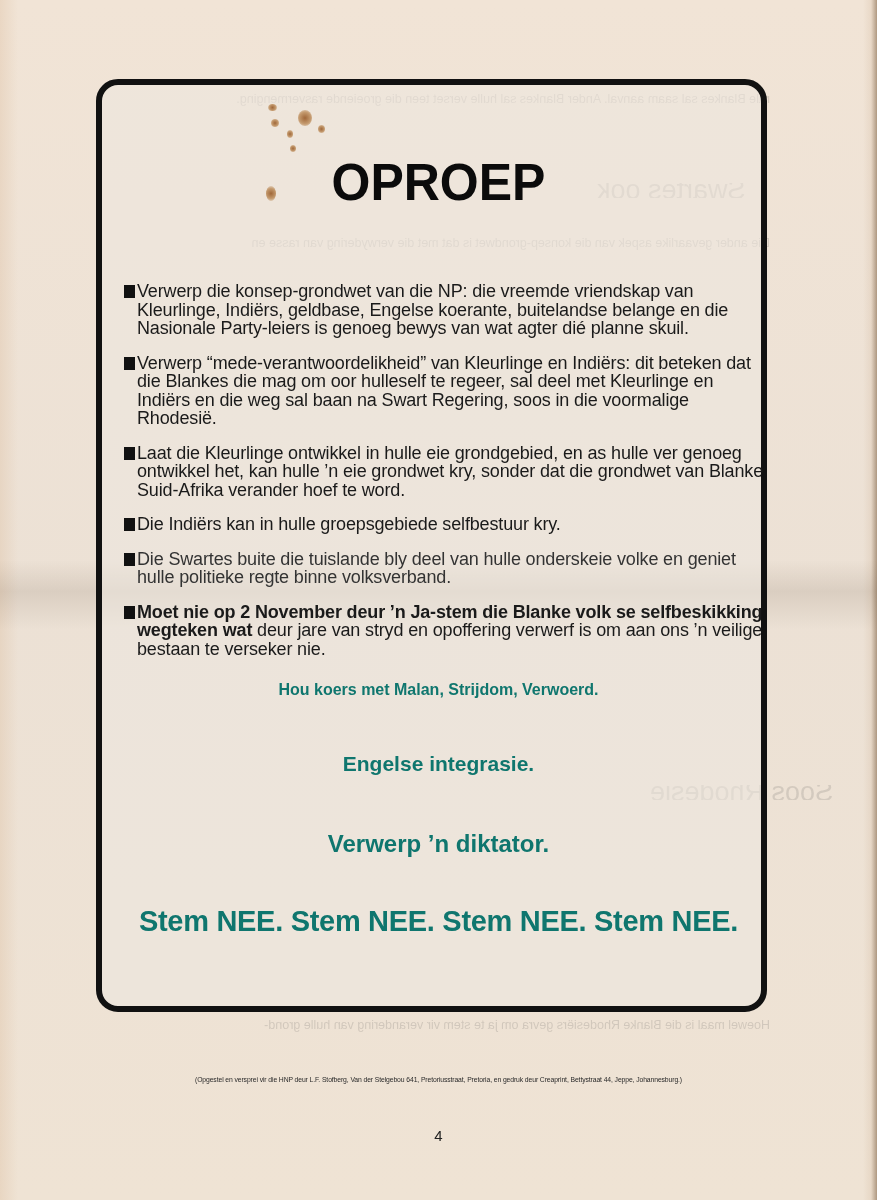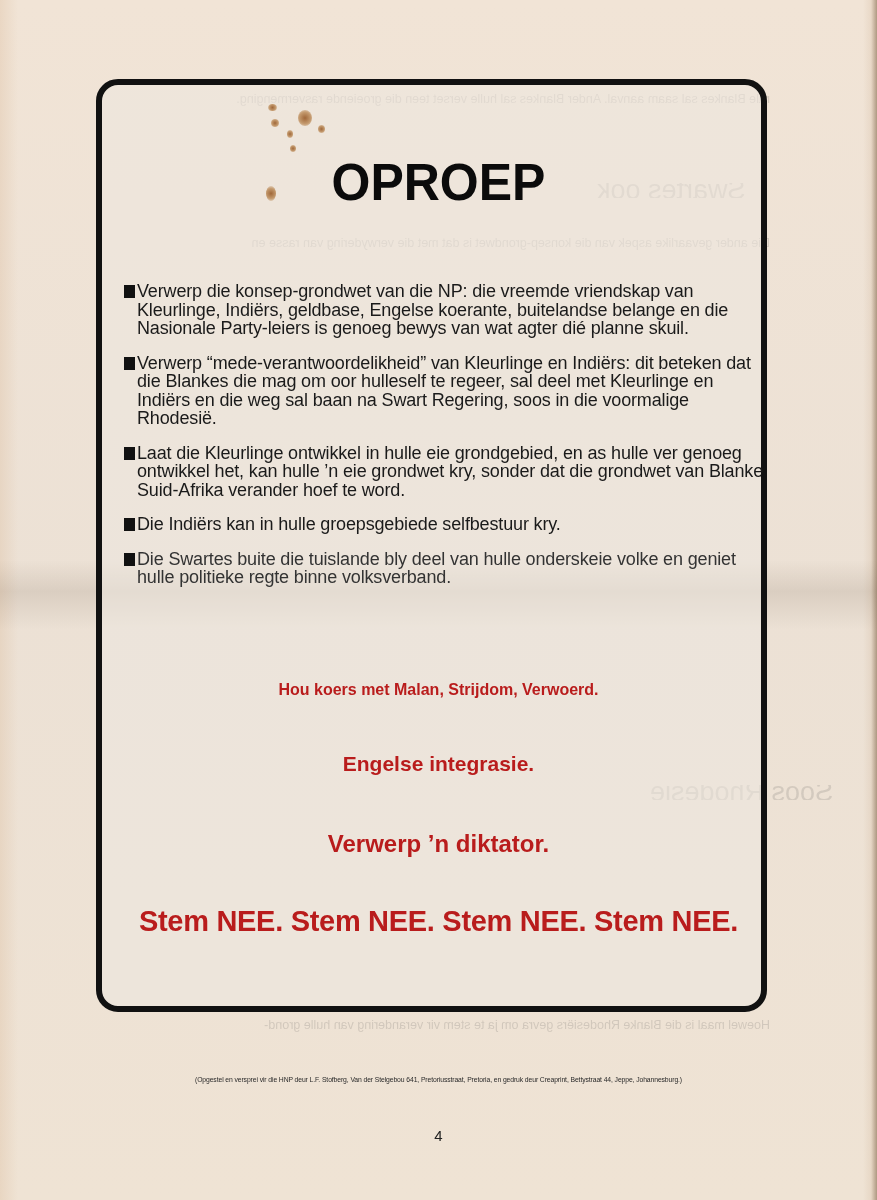--- a/index.html
+++ b/index.html
@@ -33,21 +33,21 @@
     .item {
       position: relative; padding-left: 13px; font-size: 18px; line-height: 18.5px;
       color: #1a1a1a; margin-bottom: 16px; letter-spacing: -0.15px;
     }
     .item .bullet {
       position: absolute; left: 0; top: 3px; width: 11px; height: 13px; background: #111;
     }
     .item.blurred { color: #333; }
     .item.bold .first { font-weight: bold; }
     .slogan {
-      position: absolute; left: 0; width: 877px; text-align: center; font-weight: bold; color: #b91c1c;
+      position: absolute; left: 0; width: 877px; text-align: center; font-weight: bold; color: #0f766e;
     }
     .s1 { top: 681px; font-size: 16px; }
     .s2 { top: 752px; font-size: 21px; }
     .s3 { top: 830px; font-size: 24px; }
     .s4 { top: 905px; font-size: 29px; letter-spacing: -0.3px; }
     .footer {
       position: absolute; left: 0; width: 877px; top: 1076px; text-align: center;
       font-size: 6.8px; color: #2a2a2a; letter-spacing: -0.1px;
     }
     .pagenum {
@@ -97,20 +97,25 @@
     <span>Laat die Kleurlinge ontwikkel in hulle eie grondgebied, en as hulle ver genoeg ontwikkel het, kan hulle ’n eie grondwet kry, sonder dat die grondwet van Blanke Suid-Afrika verander hoef te word.</span>
   </div>
   <div class="item">
     <span class="bullet"></span>
     <span>Die Indiërs kan in hulle groepsgebiede selfbestuur kry.</span>
   </div>
   <div class="item blurred">
     <span class="bullet"></span>
     <span>Die Swartes buite die tuislande bly deel van hulle onderskeie volke en geniet hulle politieke regte binne volksverband.</span>
   </div>
+  <div class="item bold">
+    <span class="bullet"></span>
+    <span class="first">Moet nie op 2 November deur ’n Ja-stem die Blanke volk se selfbeskikking wegteken wat</span>
+    <span>deur jare van stryd en opoffering verwerf is om aan ons ’n veilige bestaan te verseker nie.</span>
+  </div>
 </div>
 
 <div class="slogan s1">Hou koers met Malan, Strijdom, Verwoerd.</div>
 <div class="slogan s2">Engelse integrasie.</div>
 <div class="slogan s3">Verwerp ’n diktator.</div>
 <div class="slogan s4">Stem NEE. Stem NEE. Stem NEE. Stem NEE.</div>
 
 <div class="footer">(Opgestel en versprei vir die HNP deur L.F. Stofberg, Van der Stelgebou 641, Pretoriusstraat, Pretoria, en gedruk deur Creaprint, Bettystraat 44, Jeppe, Johannesburg.)</div>
 <div class="pagenum">4</div>
 

